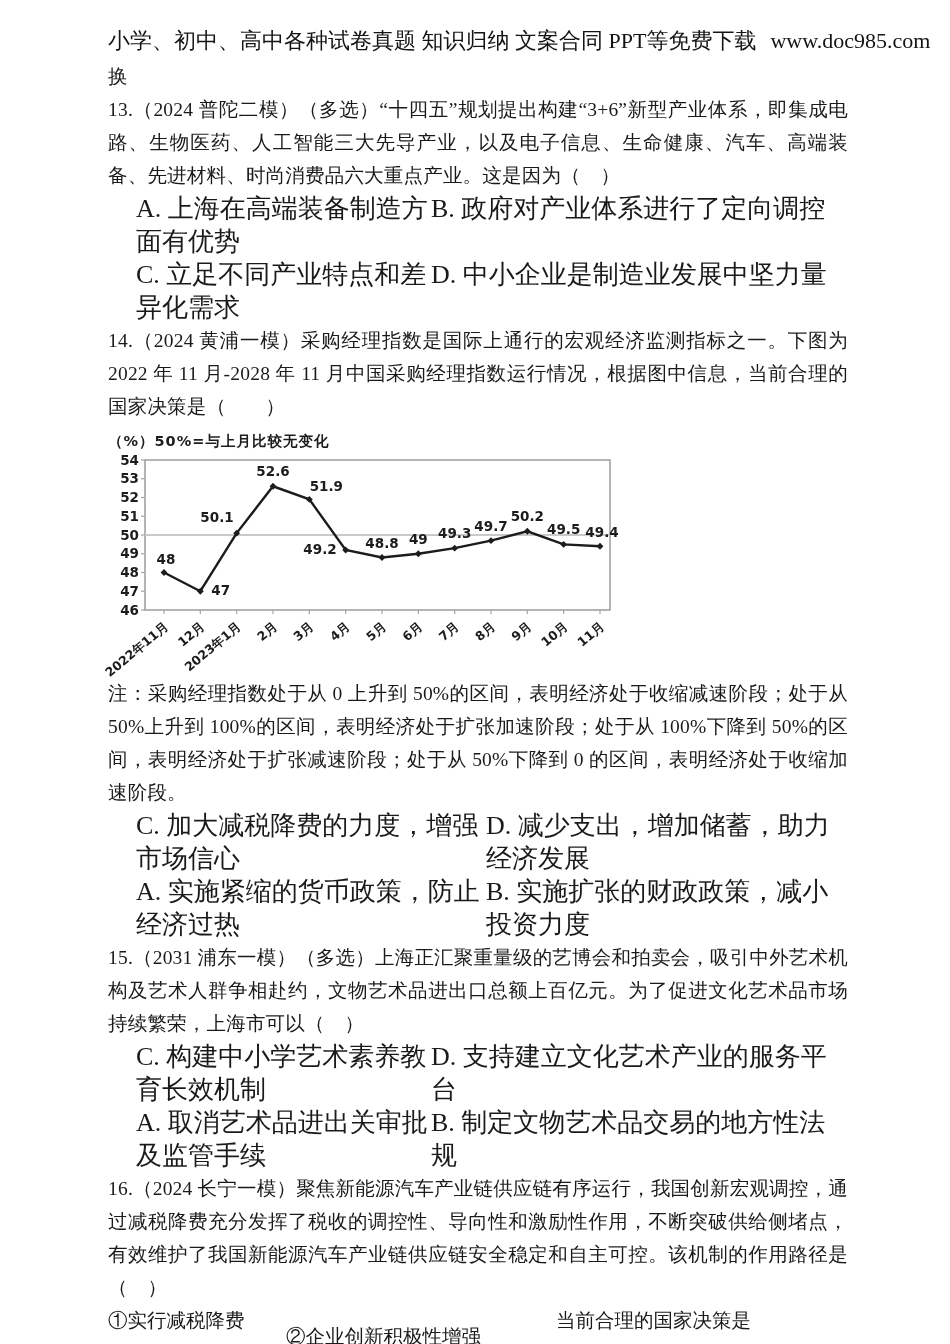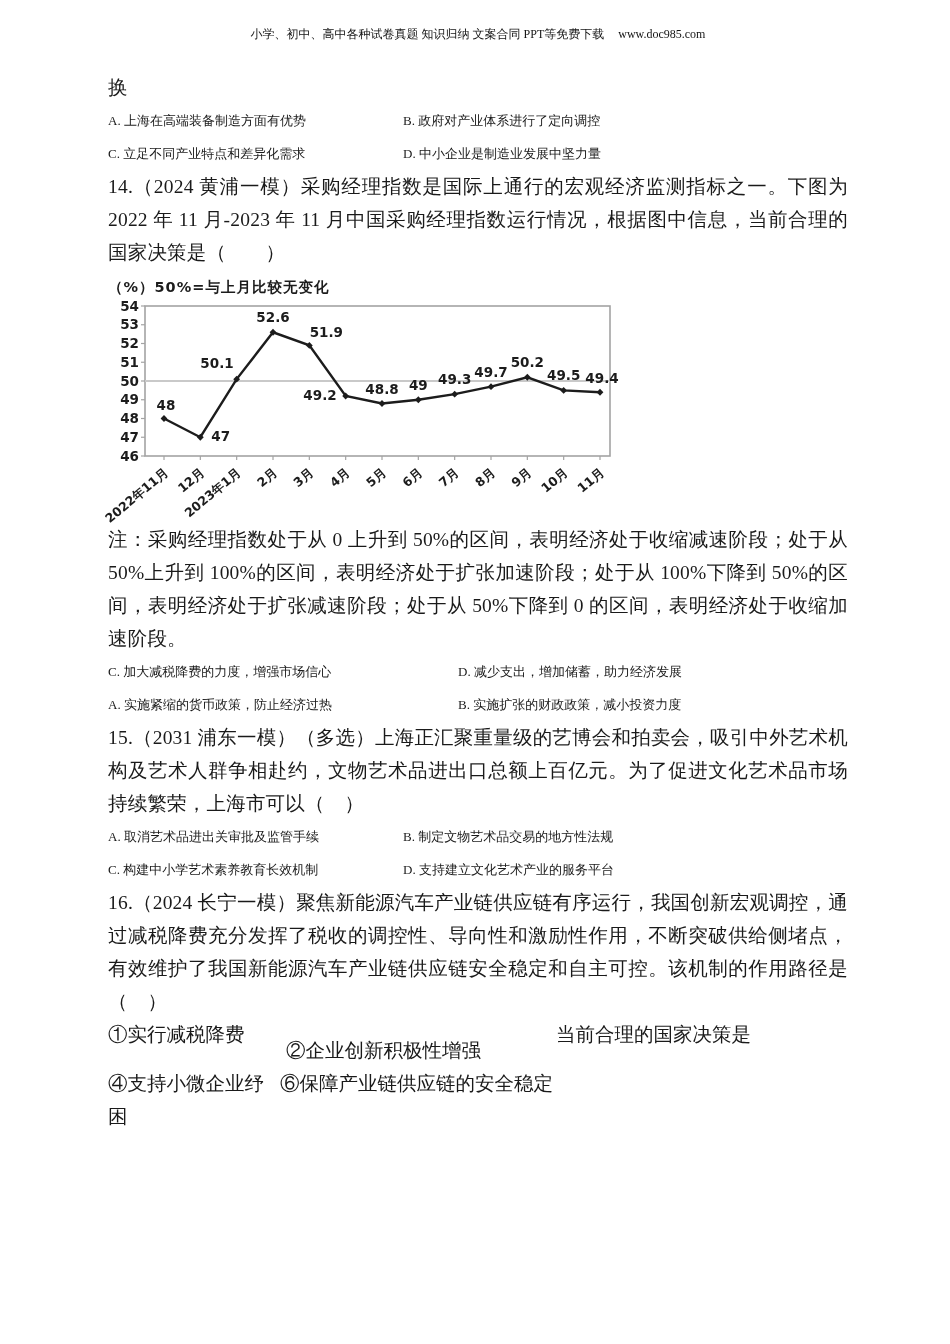--- a/index.html
+++ b/index.html
@@ -3,30 +3,30 @@
 <meta charset="utf-8">
 <style>
   html,body { margin:0; padding:0; background:#ffffff; }
   body {
     width:950px; min-height:1344px;
     font-family:"Liberation Serif","DejaVu Serif",serif;
     color:#1a1a1a; overflow:hidden;
   }
   .page { padding:26px 102px 40px 108px; box-sizing:border-box; width:950px; }
   .site-header {
-    text-align:center; font-size:12px; color:#141414;
-    margin-bottom:28px; white-space:nowrap;
+    text-align:center; font-size:22px; color:#141414;
+    margin-bottom:4px; white-space:nowrap;
   }
   .site-header .url { margin-left:14px; font-family:"Liberation Serif",serif; }
   .carry { font-size:19.5px; line-height:33px; margin-top:36px; }
   p.line {
     font-size:19.5px; line-height:33px; margin:0;
     text-align:justify; letter-spacing:0.2px;
   }
-  .opt-row { display:flex; font-size:13px; line-height:33px; }
+  .opt-row { display:flex; font-size:26px; line-height:33px;margin-left:28px; }
   .opt-row .c1 { flex:0 0 auto; }
   .w295 .c1 { width:295px; }
   .w350 .c1 { width:350px; }
   .tri-row { display:flex; font-size:19.5px; line-height:33px; }
   .tri-row .t1 { flex:0 0 178px; }
   .tri-row .t2 { flex:0 0 270px;margin-top:16px; }
   .tri-row2 .t1 { flex:0 0 172px; }
   .tri-row2 .t2 { flex:0 0 280px; }
   .chart-wrap { margin:6px 0 8px -8px; height:240px; }
   .chart-wrap svg { overflow:visible; display:block; }
@@ -35,30 +35,31 @@
 <body>
 
 <div class="page">
 
   <div class="site-header">
     <span>小学、初中、高中各种试卷真题 知识归纳 文案合同 PPT等免费下载</span><span class="url">www.doc985.com</span>
   </div>
 
   <p class="carry line">换</p>
 
+  <p class="line">13.（2024 普陀二模）（多选）“十四五”规划提出构建“3+6”新型产业体系，即集成电路、生物医药、人工智能三大先导产业，以及电子信息、生命健康、汽车、高端装备、先进材料、时尚消费品六大重点产业。这是因为（　）</p>
   <div class="opt-row w295">
     <span class="c1">A. 上海在高端装备制造方面有优势</span>
     <span class="c2">B. 政府对产业体系进行了定向调控</span>
   </div>
   <div class="opt-row w295">
     <span class="c1">C. 立足不同产业特点和差异化需求</span>
     <span class="c2">D. 中小企业是制造业发展中坚力量</span>
   </div>
 
-  <p class="line">14.（2024 黄浦一模）采购经理指数是国际上通行的宏观经济监测指标之一。下图为 2022 年 11 月-2023 年 11 月中国采购经理指数运行情况，根据图中信息，当前合理的国家决策是（　　）</p>
+  <p class="line">14.（2024 黄浦一模）采购经理指数是国际上通行的宏观经济监测指标之一。下图为 2022 年 11 月-2028 年 11 月中国采购经理指数运行情况，根据图中信息，当前合理的国家决策是（　　）</p>
 
   <div class="chart-wrap" id="chart">
       <svg width="540" height="245" viewBox="0 0 540 245">
         <text x="8" y="17" font-family="&quot;DejaVu Sans&quot;,&quot;Liberation Sans&quot;,sans-serif" font-size="14.5" font-weight="bold" fill="#1c1c1c" letter-spacing="1">（%）50%=与上月比较无变化</text>
         <rect x="45" y="31" width="465" height="150" fill="none" stroke="#a3a3a3" stroke-width="1.6"></rect>
         <line x1="45" y1="106" x2="510" y2="106" stroke="#c9c9c9" stroke-width="1.8"></line>
         <text x="39" y="35.5" text-anchor="end" font-family="&quot;DejaVu Sans&quot;,&quot;Liberation Sans&quot;,sans-serif" font-size="13.5" font-weight="bold" fill="#1c1c1c">54</text>
         <line x1="41" y1="31" x2="45" y2="31" stroke="#a3a3a3" stroke-width="1.2"></line>
         <text x="39" y="54.25" text-anchor="end" font-family="&quot;DejaVu Sans&quot;,&quot;Liberation Sans&quot;,sans-serif" font-size="13.5" font-weight="bold" fill="#1c1c1c">53</text>
         <line x1="41" y1="49.75" x2="45" y2="49.75" stroke="#a3a3a3" stroke-width="1.2"></line>
@@ -137,26 +138,26 @@
     <span class="c1">C. 加大减税降费的力度，增强市场信心</span>
     <span class="c2">D. 减少支出，增加储蓄，助力经济发展</span>
   </div>
   <div class="opt-row w350">
     <span class="c1">A. 实施紧缩的货币政策，防止经济过热</span>
     <span class="c2">B. 实施扩张的财政政策，减小投资力度</span>
   </div>
 
   <p class="line">15.（2031 浦东一模）（多选）上海正汇聚重量级的艺博会和拍卖会，吸引中外艺术机构及艺术人群争相赴约，文物艺术品进出口总额上百亿元。为了促进文化艺术品市场持续繁荣，上海市可以（　）</p>
   <div class="opt-row w295">
+    <span class="c1">C. 构建中小学艺术素养教育长效机制</span>
+    <span class="c2">D. 支持建立文化艺术产业的服务平台</span>
+  </div>
+  <div class="opt-row w295">
     <span class="c1">A. 取消艺术品进出关审批及监管手续</span>
     <span class="c2">B. 制定文物艺术品交易的地方性法规</span>
-  </div>
-  <div class="opt-row w295">
-    <span class="c1">C. 构建中小学艺术素养教育长效机制</span>
-    <span class="c2">D. 支持建立文化艺术产业的服务平台</span>
   </div>
 
   <p class="line">16.（2024 长宁一模）聚焦新能源汽车产业链供应链有序运行，我国创新宏观调控，通过减税降费充分发挥了税收的调控性、导向性和激励性作用，不断突破供给侧堵点，有效维护了我国新能源汽车产业链供应链安全稳定和自主可控。该机制的作用路径是（　）</p>
   <div class="tri-row">
     <span class="t1">①实行减税降费</span>
     <span class="t2">②企业创新积极性增强</span>
     <span class="t3">当前合理的国家决策是</span>
   </div>
   <div class="tri-row tri-row2">
     <span class="t1">④支持小微企业纾困</span>

